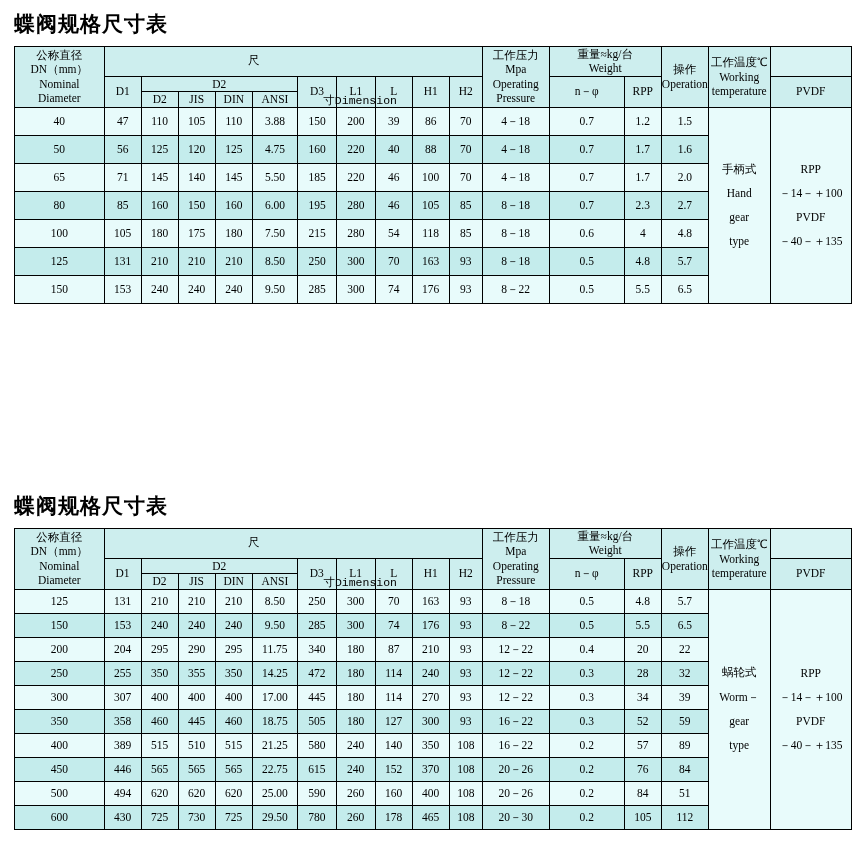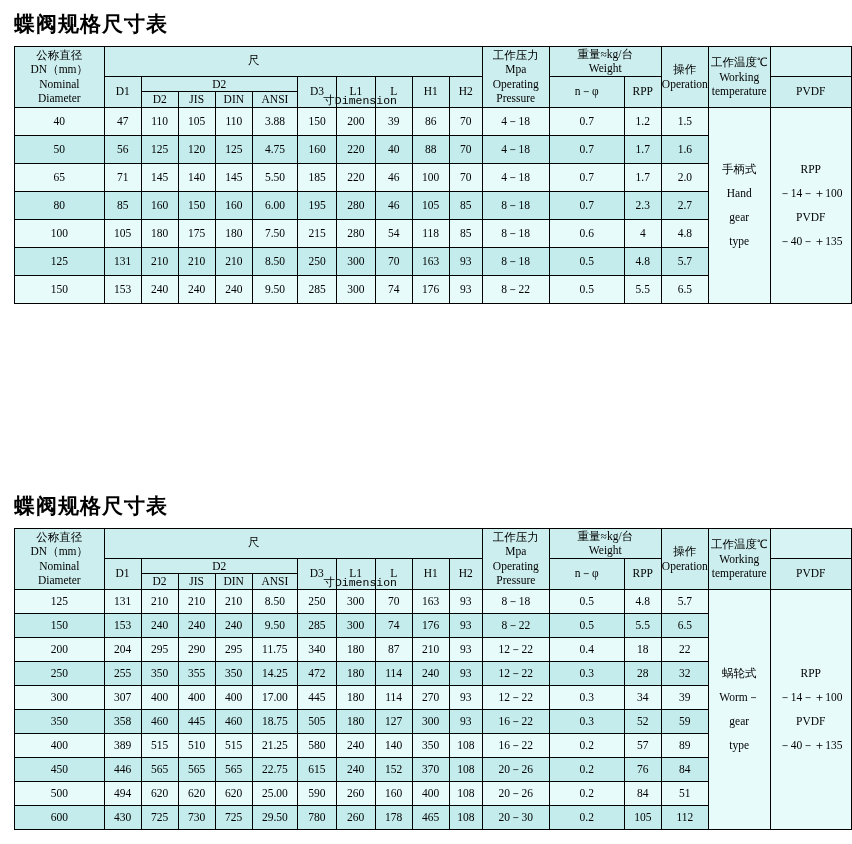--- a/index.html
+++ b/index.html
@@ -393,21 +393,21 @@
           <td>250</td>
           <td>300</td>
           <td>70</td>
           <td>163</td>
           <td>93</td>
           <td class="nowrap">8－18</td>
           <td>0.5</td>
           <td>4.8</td>
           <td>5.7</td>
           <td rowspan="10" class="tall-ops">
-            <span class="ops-line" style="font-family:Liberation Sans, sans-serif">蜗轮式</span>
+            <span class="ops-line" style="font-family:Liberation Mono, monospace">蜗轮式</span>
             <span class="ops-line">Worm－</span>
             <span class="ops-line">gear</span>
             <span class="ops-line">type</span>
           </td>
           <td rowspan="10" class="tall-ops">
             <span class="ops-line">RPP</span>
             <span class="ops-line">－14－＋100</span>
             <span class="ops-line">PVDF</span>
             <span class="ops-line">－40－＋135</span>
           </td>
@@ -436,21 +436,21 @@
           <td>290</td>
           <td>295</td>
           <td>11.75</td>
           <td>340</td>
           <td>180</td>
           <td>87</td>
           <td>210</td>
           <td>93</td>
           <td class="nowrap">12－22</td>
           <td>0.4</td>
-          <td>18</td>
+          <td>20</td>
           <td>22</td>
         </tr>
         <tr class="row-alt">
           <td style="height:23px">250</td>
           <td>255</td>
           <td>350</td>
           <td>355</td>
           <td>350</td>
           <td>14.25</td>
           <td>472</td>

